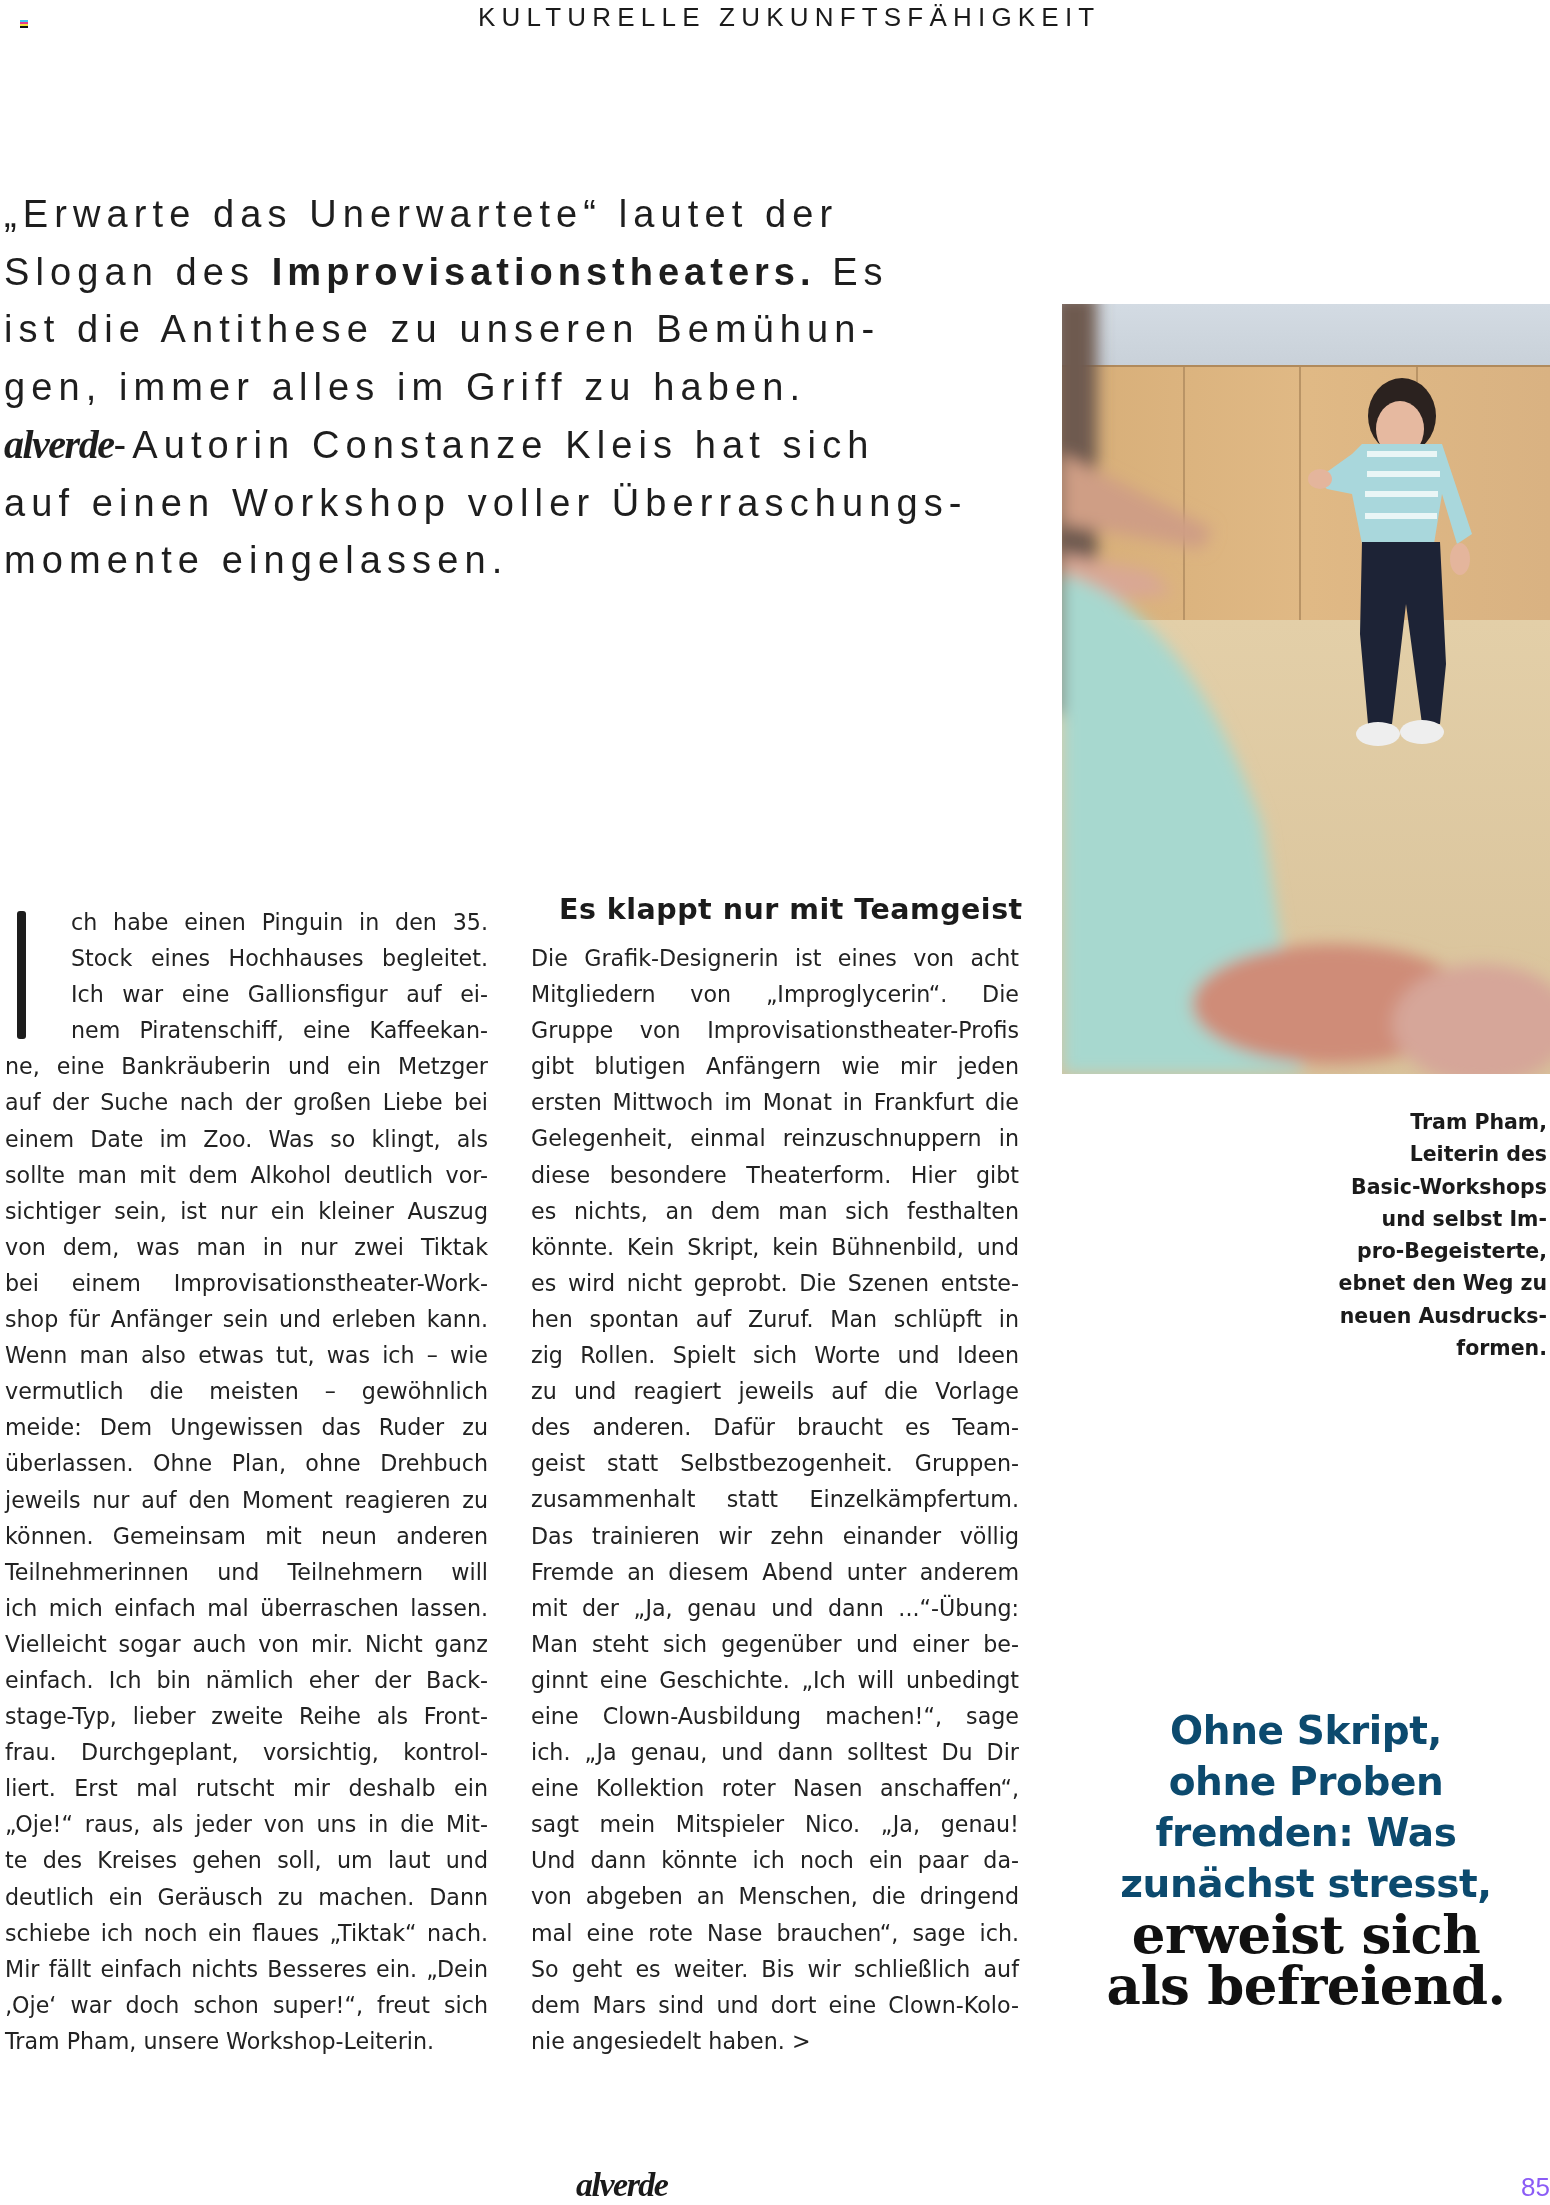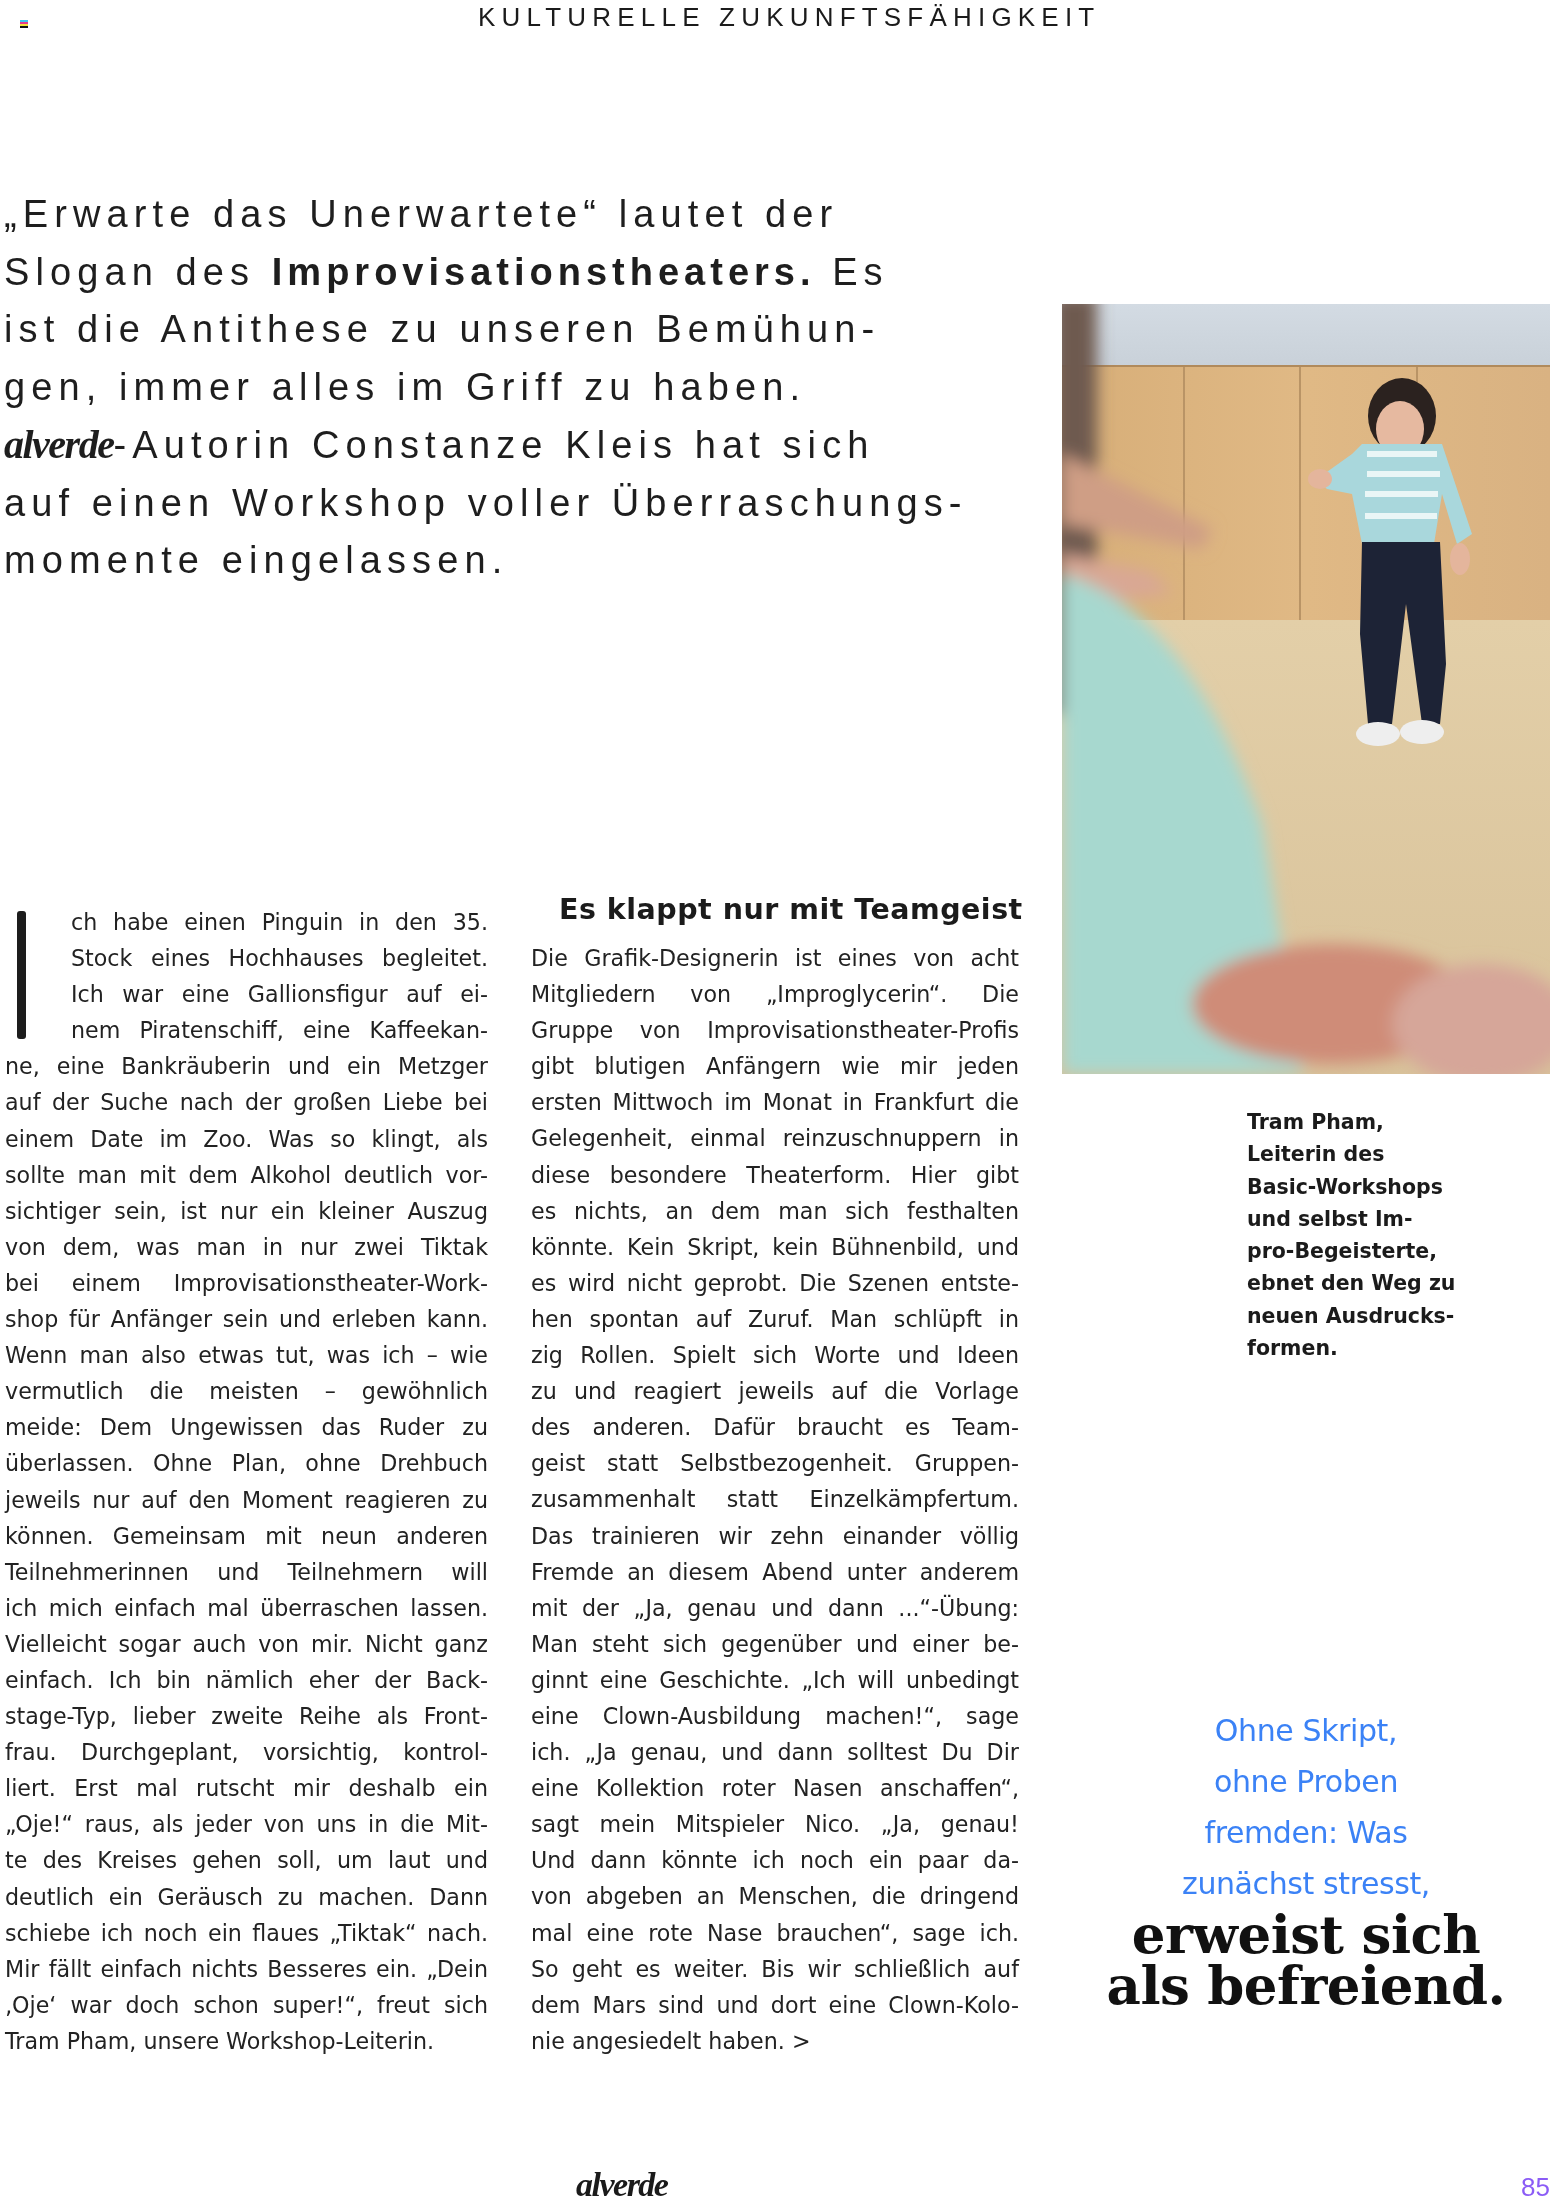--- a/index.html
+++ b/index.html
@@ -25,26 +25,26 @@
   .col .ln { display:block; white-space:nowrap; text-align:justify; text-align-last:justify; height:36.1px; overflow:visible; }
   .col .ln.last { text-align-last:left; }
   .col-left { left:5px; top:904px; width:483px; }
   .col-left .indent { padding-left:66px; }
   .drop-cap { position:absolute; left:17px; top:911px; width:9px; height:128px; background:#1c1c1c; border-radius:3px; }
 
   .col-center { left:531px; top:904px; width:488px; }
   .subhead { position:absolute; left:531px; top:893px; font-family:"DejaVu Sans", sans-serif; font-weight:700; font-size:28.5px; letter-spacing:0.5px; color:#1b1b1b; white-space:nowrap;margin-left:28px; }
   .col-center.body { top:940px; }
 
-  .caption { position:absolute; right:3px; top:1106px; width:300px; text-align:left;
+  .caption { position:absolute; right:3px; top:1106px; width:300px; text-align:right;
     font-family:"DejaVu Sans", sans-serif; font-weight:700; font-size:20.5px; line-height:32.3px; color:#1b1b1b; }
   .caption .ln { display:block; white-space:nowrap; }
 
   .pullquote { position:absolute; left:1100px; top:1705px; width:412px; text-align:center; }
-  .pq-light { font-family:"DejaVu Sans", sans-serif; font-weight:400; font-size:30px; line-height:51px; color:#3b82f6; letter-spacing:-0.4px; }
+  .pq-light { font-family:"DejaVu Sans", sans-serif; font-weight:700; font-size:39px; line-height:51px; color:#0c4a6e; letter-spacing:-0.4px; }
   .pq-light .ln, .pq-bold .ln { display:block; white-space:nowrap; }
   .pq-bold { font-family:"DejaVu Serif", serif; font-weight:700; font-size:53px; line-height:51px; color:#111; letter-spacing:-0.5px; margin-top:0; }
 
   .footer-brand { position:absolute; left:576px; top:2166px; font-family:"Liberation Serif", serif; font-style:italic; font-weight:700; font-size:34px; letter-spacing:-1.5px; color:#1a1a1a; }
   .footer-date { position:absolute; left:735px; top:2176px; font-family:"Liberation Sans", sans-serif; font-weight:700; font-size:22px; letter-spacing:5.5px; color:#1a1a1a;margin-top:41px; }
   .footer-page { position:absolute; left:1521px; top:2172px; font-family:"Liberation Sans", sans-serif; font-size:26px; color:#8b5cf6; letter-spacing:0px; }
 </style>
 </head>
 <body>
 

